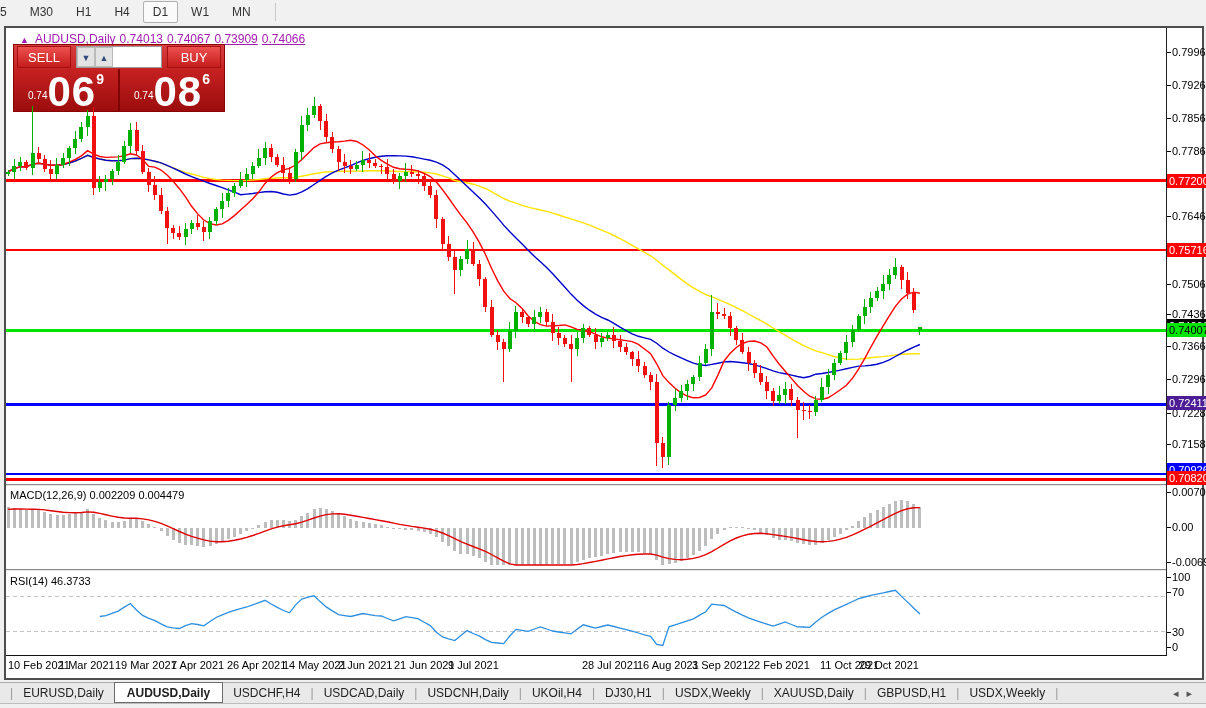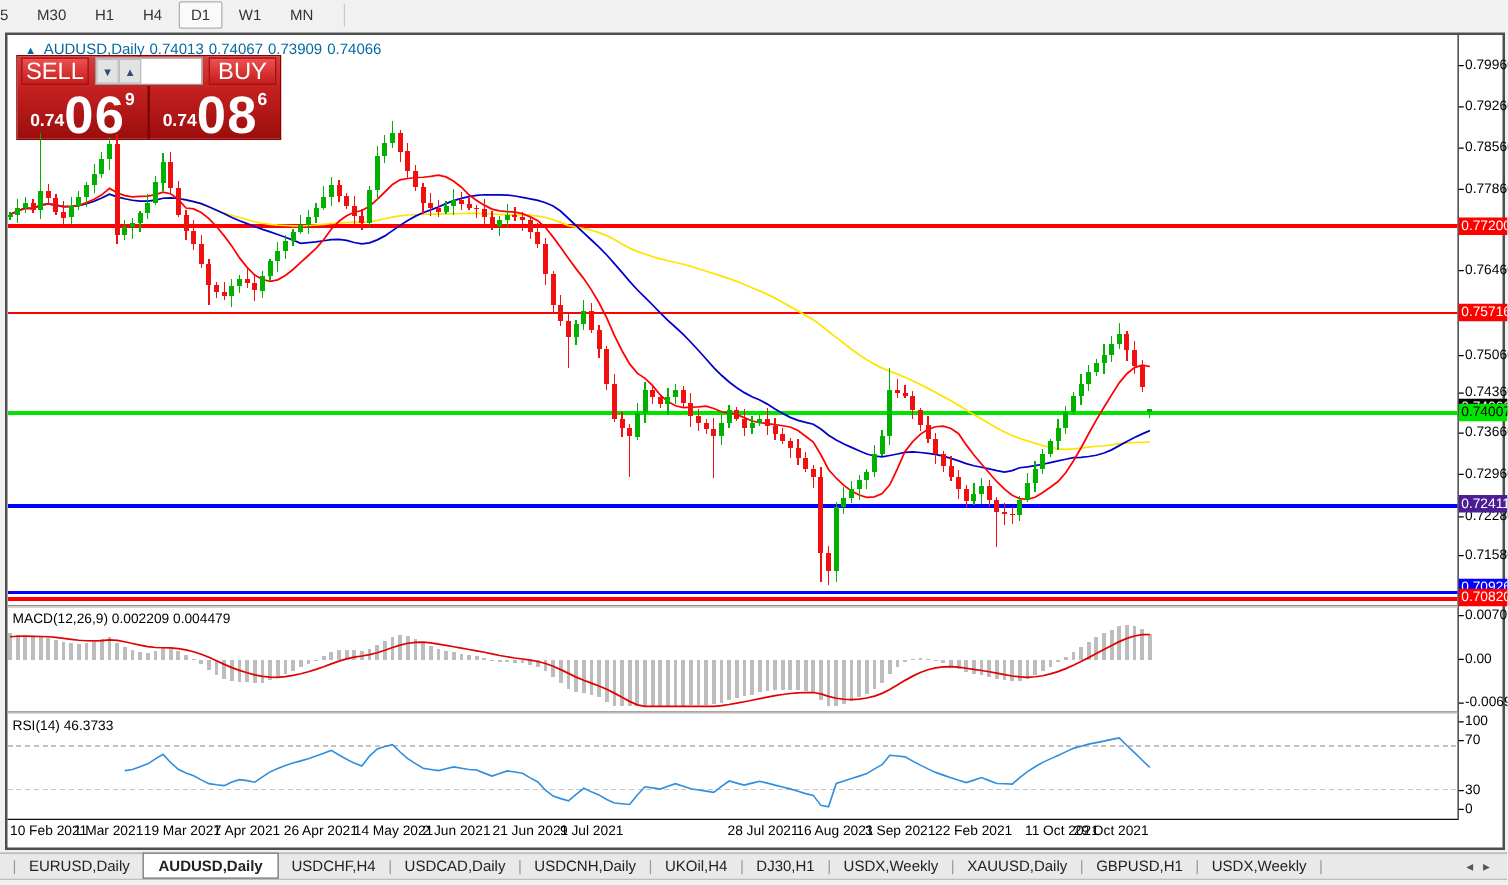--- a/index.html
+++ b/index.html
@@ -16,41 +16,41 @@
   .toolbar-sep { width:1px; height:18px; background:#c9c9c9; margin-left:14px; }
 
   
   .chart-window { position:absolute; left:4px; top:26px; width:1200px; height:654px;
                   background:#ffffff; border:2px solid #4e4e4e; }
   .v-axis-line { position:absolute; left:1166px; top:28px; width:1px; height:627px; background:#222; }
   .pane-sep1 { position:absolute; left:6px; top:484px; width:1160px; height:2px; background:#8a8a8a; border-bottom:1px solid #e8e8e8; }
   .pane-sep2 { position:absolute; left:6px; top:569px; width:1160px; height:2px; background:#8a8a8a; border-bottom:1px solid #e8e8e8; }
   .pane-sep3 { position:absolute; left:6px; top:655px; width:1161px; height:1px; background:#111; }
 
-  .chart-title { position:absolute; left:20px; top:32px; font-size:12px; color:#0369a1; }
+  .chart-title { position:absolute; left:20px; top:32px; font-size:12px; color:#a21caf;text-decoration:underline; }
   .chart-title .tri { font-size:9px; margin-right:6px; }
   .chart-title span { margin-right:4px; }
 
   .ind-label { position:absolute; font-size:11px; color:#000; }
 
   
   .trade-panel { position:absolute; left:13px; top:44px; width:212px; height:68px;
                  background:linear-gradient(180deg,#d84040 0%,#c42020 40%,#9c0d0d 100%);
                  border:1px solid #8b0000; }
   .tp-row1 { display:flex; height:24px; align-items:center; }
-  .tp-btn { color:#fff; font-size:19px; text-align:center; line-height:22px; width:54px; height:22px;
+  .tp-btn { color:#fff; font-size:13px; text-align:center; line-height:22px; width:54px; height:22px;
             background:linear-gradient(180deg,#ef5050,#c41d1d); border:1px solid #a31010; margin:0 3px; }
   .tp-spinner { flex:1; display:flex; height:22px; background:#fff; border:1px solid #9a9a9a; margin:0 2px; }
   .tp-spin-btn { width:18px; background:#e3e3e3; border:1px solid #bbb; color:#334a7d; font-size:9px;
                  text-align:center; line-height:20px; }
   .tp-vol { flex:1; border:0; font-size:13px; text-align:right; padding-right:4px; font-family:"Liberation Sans",sans-serif; outline:none; }
   .tp-row2 { display:flex; height:42px; }
   .tp-price { flex:1; color:#fff; display:flex; align-items:flex-end; justify-content:center; padding-bottom:3px; }
   .tp-price.left { border-right:2px solid #7e0505; }
-  .tp-price .small { font-size:14px; font-weight:bold; line-height:24px; }
+  .tp-price .small { font-size:10px; font-weight:normal; line-height:24px; }
   .tp-price .big { font-size:42px; font-weight:bold; line-height:33px; letter-spacing:1px; }
   .tp-price .sup { font-size:14px; font-weight:bold; align-self:flex-start; margin-top:2px; }
 
   svg { position:absolute; shape-rendering:crispEdges; }
   .smooth { shape-rendering:auto; }
 
   
   .axis-label { position:absolute; font-size:11px; color:#000; white-space:nowrap; }
   .tick:before { content:""; position:absolute; left:-5px; top:6px; width:4px; height:1px; background:#000; }
   .price-badge { position:absolute; left:1167px; width:39px; height:14px; font-size:11px;

